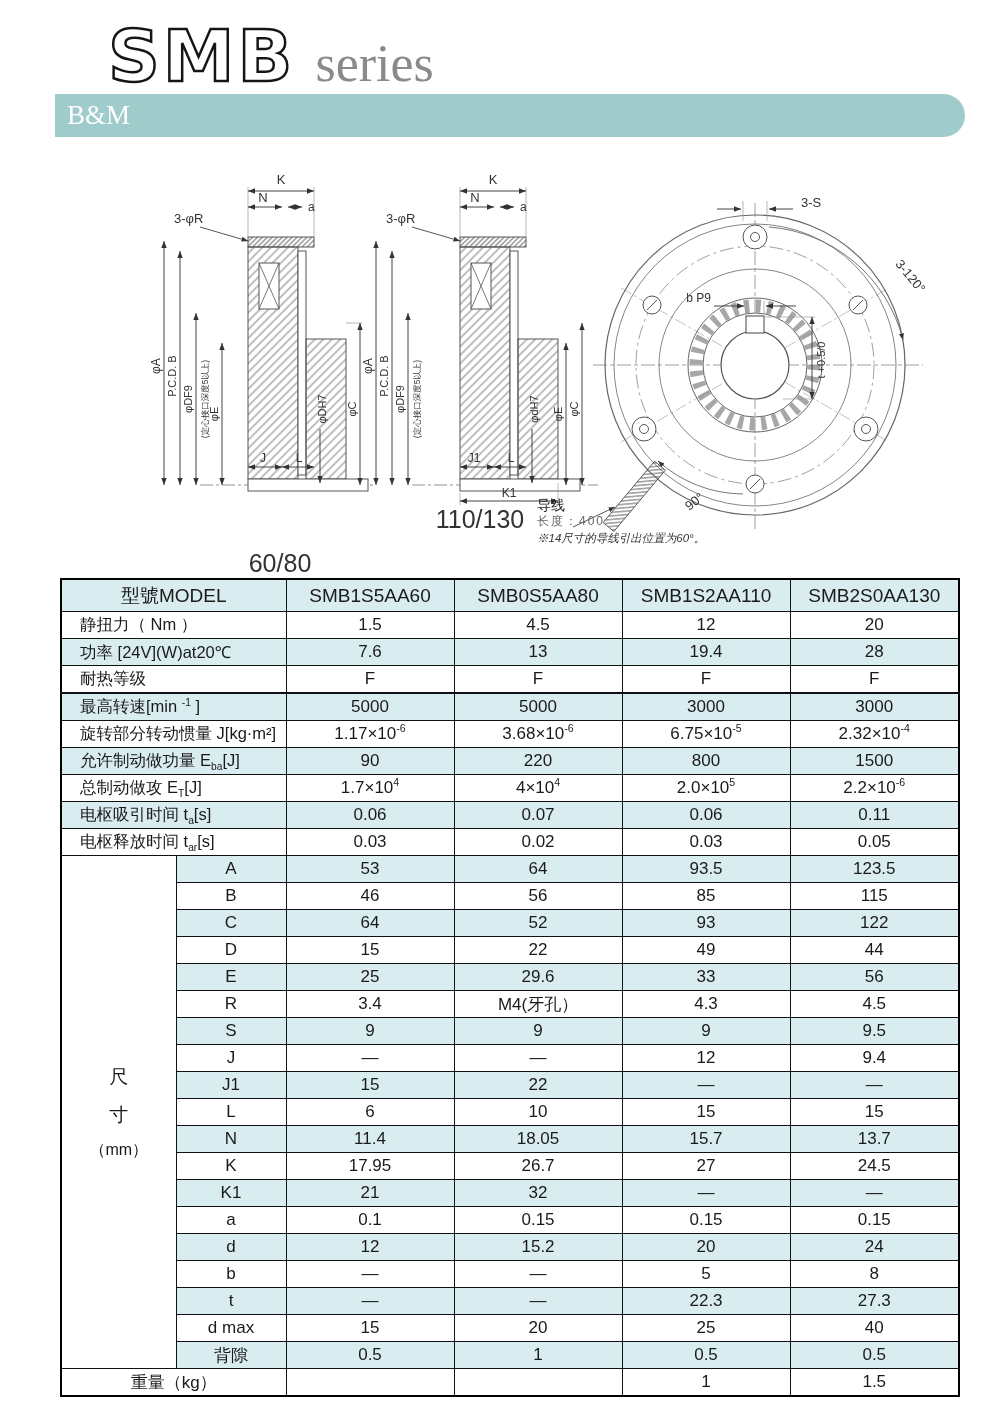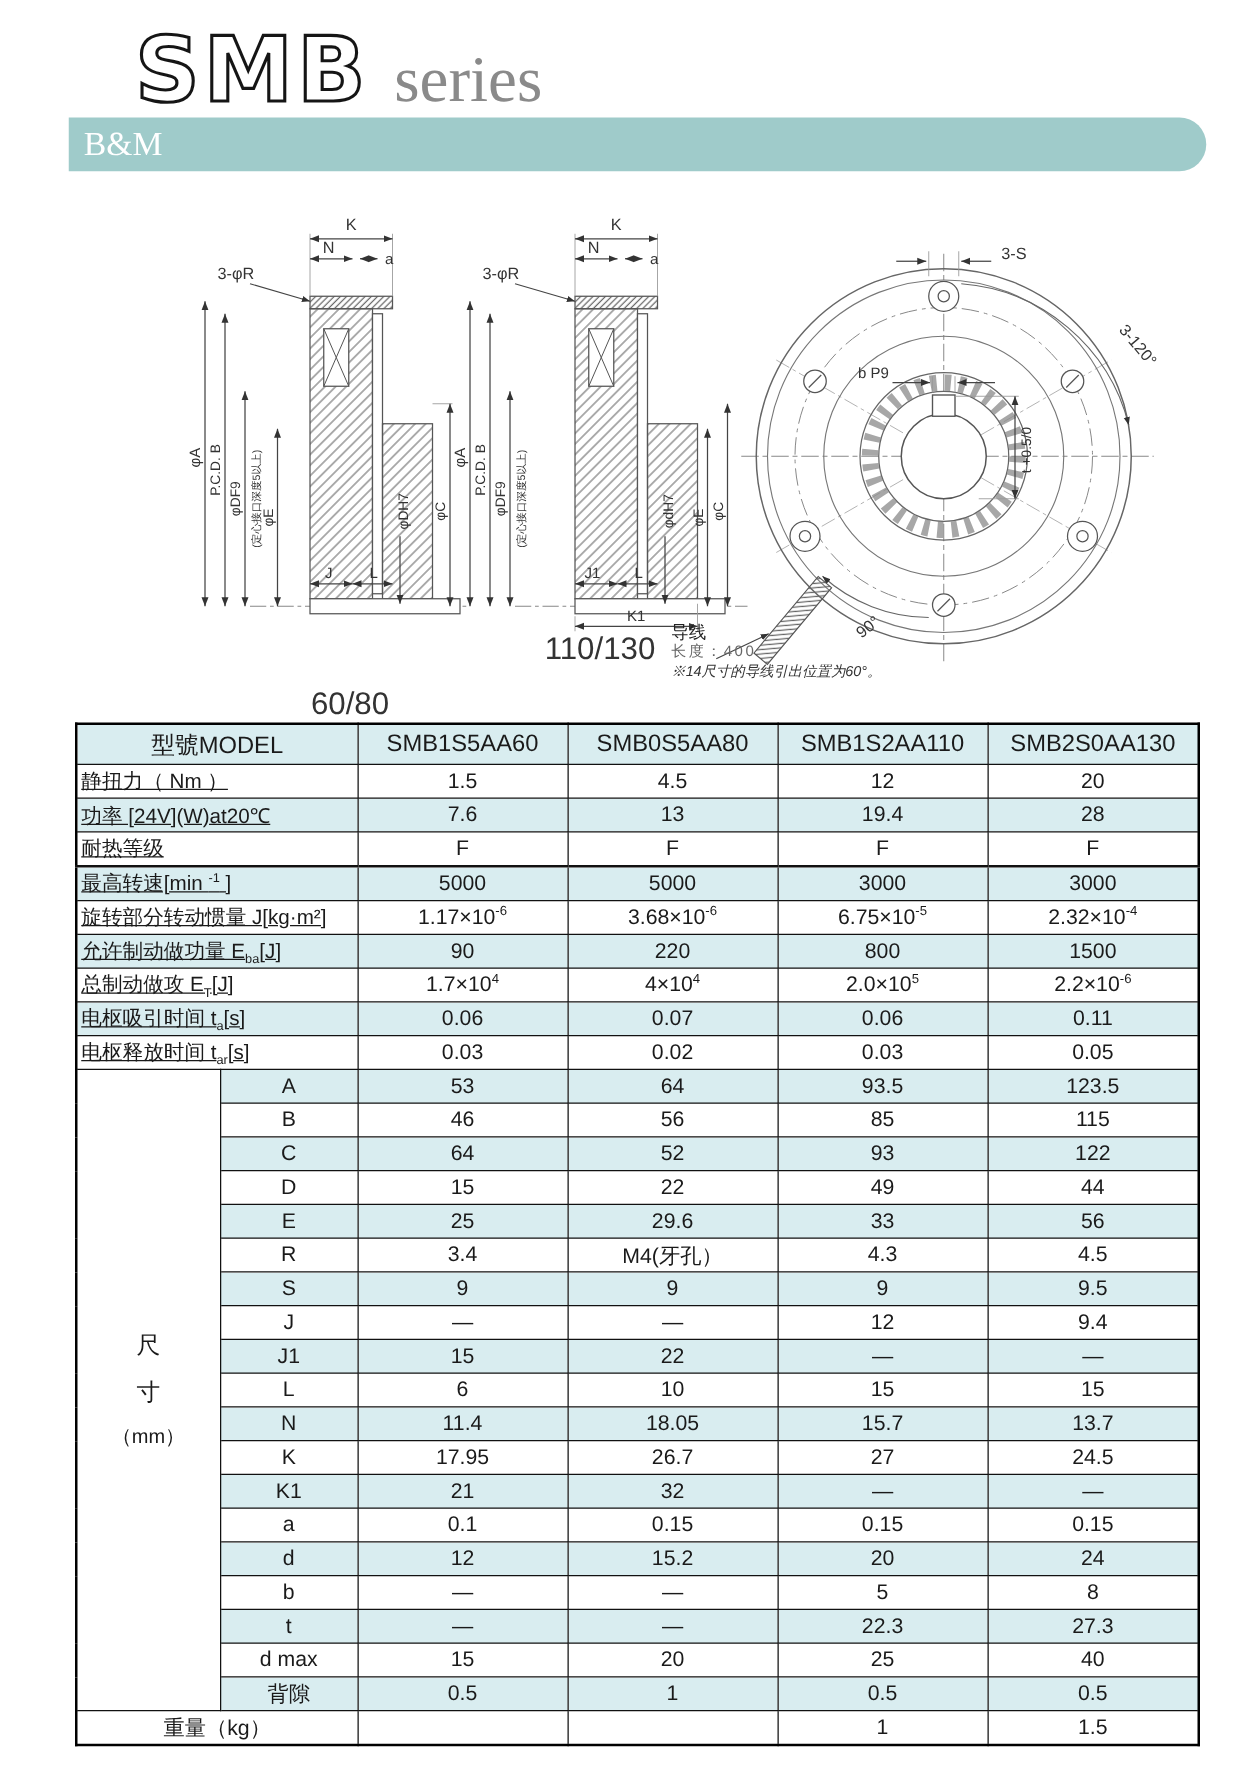--- a/index.html
+++ b/index.html
@@ -23,21 +23,21 @@
   .lead-note .n1{font-size:14px;color:#222;}
   .lead-note .n2{font-size:12px;color:#222;}
   .lead-note .n2 span{color:#666;letter-spacing:2px;}
   .lead-note .n3{font-size:11.5px;color:#333;margin-top:1px;font-style:italic;}
   
   #spec-table{position:absolute;left:60px;top:578px;width:898px;border-collapse:collapse;
               table-layout:fixed;border:2.5px solid #000;}
   #spec-table th,#spec-table td{border:1.5px solid #111;height:26px;padding:0 2px;
               font-size:17px;text-align:center;white-space:nowrap;overflow:hidden;}
   #spec-table th{height:31px;font-size:19px;font-weight:400;margin-left:12px;}
-  #spec-table .lbl{text-align:left;padding-left:3px;font-size:16.5px;text-decoration:underline;}
+  #spec-table .lbl{text-align:left;padding-left:18px;font-size:16.5px;}
   #spec-table tr.teal{background:#d9edf0;}
   #spec-table thead tr{background:#d9edf0;}
   #spec-table tr.thick td{border-bottom-width:2.5px;}
   #spec-table .dim-head{background:#fff;font-size:19px;vertical-align:middle;}
   #spec-table .dim-head div{line-height:2.0;}
   #spec-table .dim-head .unit{font-size:16px;}
   #spec-table .wlbl{text-align:center;font-size:17px;}
   sup,sub{font-size:0.62em;line-height:0;}
 </style>
 </head>

